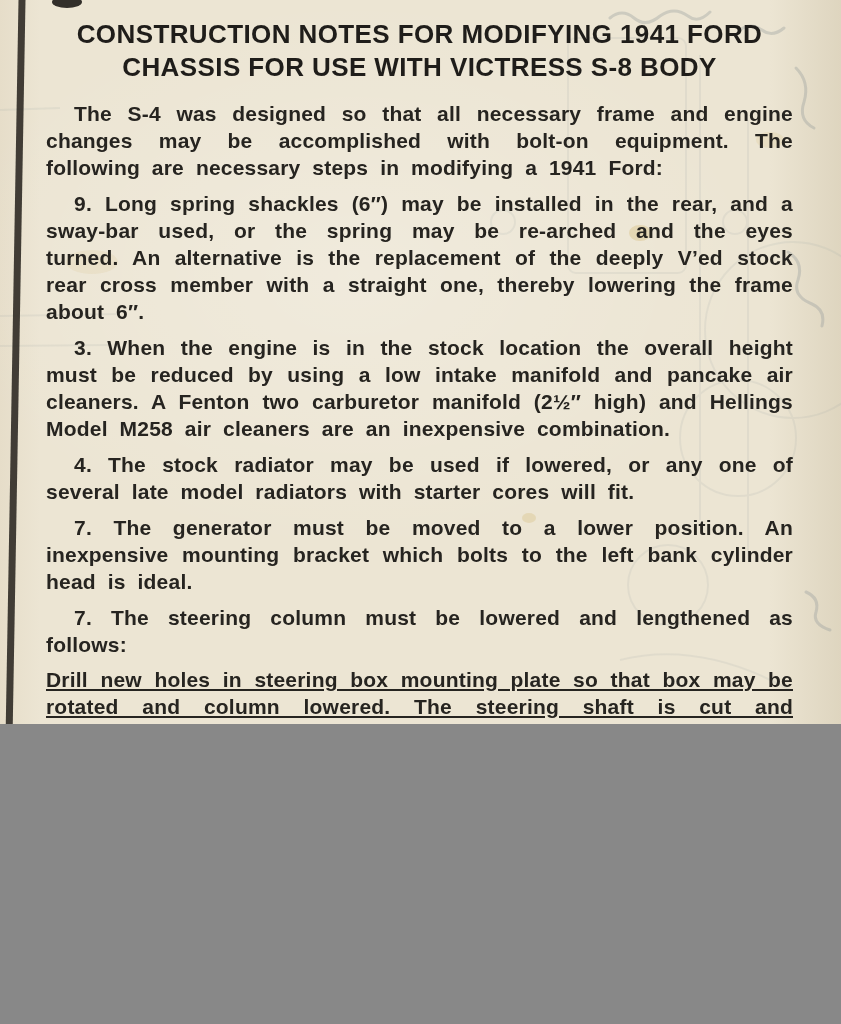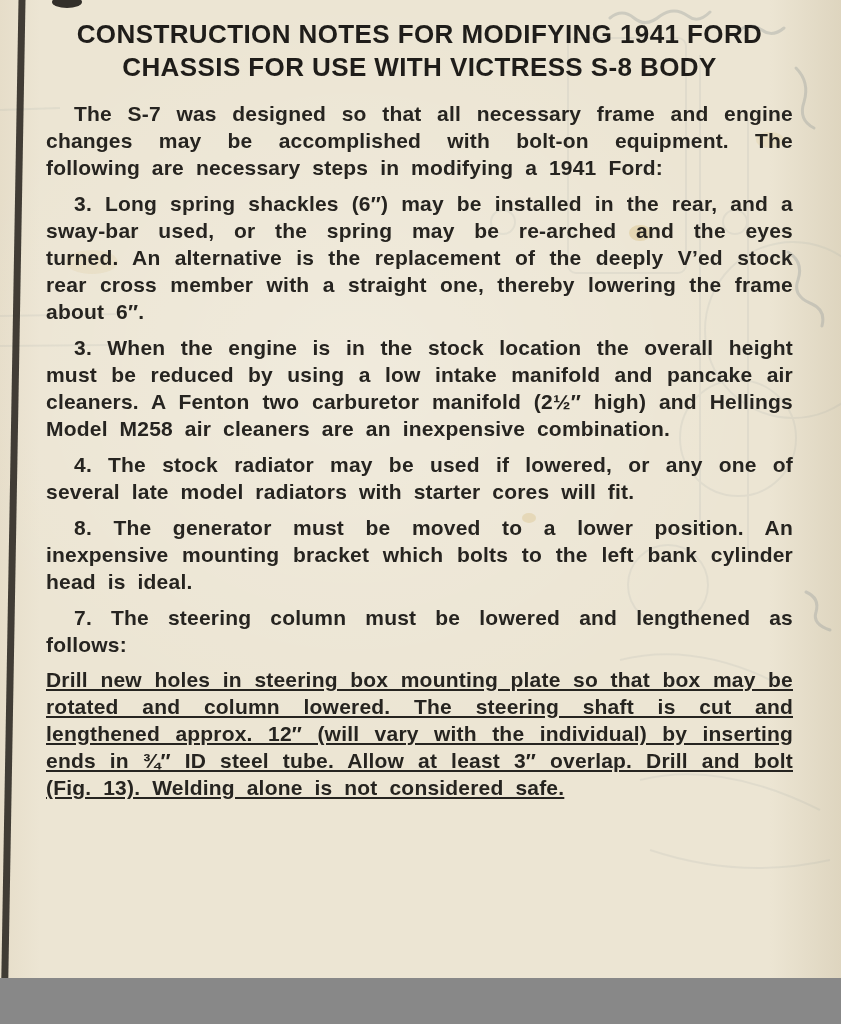--- a/index.html
+++ b/index.html
@@ -1,19 +1,19 @@
 <!DOCTYPE html>
 <html><head>
 <meta charset="utf-8">
 <style>
   html, body { margin: 0; padding: 0; background: #888; }
   .page {
     position: relative;
     width: 841px;
-    height: 978px;
+    height: 724px;
     overflow: hidden;
     background:
       radial-gradient(ellipse 70% 55% at 42% 38%, rgba(255,255,255,0.22), rgba(255,255,255,0) 70%),
       linear-gradient(90deg, #e6ddc9 0px, #ece5d3 40px, #ece5d3 770px, #ded5bf 841px),
       #ebe4d1;
     font-family: "Liberation Sans", sans-serif;
     color: #26241f;
   }
   .artifacts {
     position: absolute;
@@ -100,22 +100,22 @@
     </g>
   </svg>
 
   <div class="content">
 
     <h1 class="doc-title">
       <span>CONSTRUCTION NOTES FOR MODIFYING 1941 FORD</span>
       <span>CHASSIS FOR USE WITH VICTRESS S-8 BODY</span>
     </h1>
 
-    <p class="para indent">The S-7 was designed so that all necessary frame and engine changes may be accomplished with bolt-on equipment. The following are necessary steps in modifying a 1941 Ford:</p>
-    <p class="para indent">3. Long spring shackles (6″) may be installed in the rear, and a sway-bar used, or the spring may be re-arched and the eyes turned. An alternative is the replacement of the deeply V’ed stock rear cross member with a straight one, thereby lowering the frame about 6″.</p>
+    <p class="para indent">The S-4 was designed so that all necessary frame and engine changes may be accomplished with bolt-on equipment. The following are necessary steps in modifying a 1941 Ford:</p>
+    <p class="para indent">9. Long spring shackles (6″) may be installed in the rear, and a sway-bar used, or the spring may be re-arched and the eyes turned. An alternative is the replacement of the deeply V’ed stock rear cross member with a straight one, thereby lowering the frame about 6″.</p>
     <p class="para indent">3. When the engine is in the stock location the overall height must be reduced by using a low intake manifold and pancake air cleaners. A Fenton two carburetor manifold (2½″ high) and Hellings Model M258 air cleaners are an inexpensive combination.</p>
     <p class="para indent">4. The stock radiator may be used if lowered, or any one of several late model radiators with starter cores will fit.</p>
-    <p class="para indent">8. The generator must be moved to a lower position. An inexpensive mounting bracket which bolts to the left bank cylinder head is ideal.</p>
+    <p class="para indent">7. The generator must be moved to a lower position. An inexpensive mounting bracket which bolts to the left bank cylinder head is ideal.</p>
     <p class="para indent no-gap">7. The steering column must be lowered and lengthened as follows:</p>
     <p class="para flush">Drill new holes in steering box mounting plate so that box may be rotated and column lowered. The steering shaft is cut and lengthened approx. 12″ (will vary with the individual) by inserting ends in ¾″ ID steel tube. Allow at least 3″ overlap. Drill and bolt (Fig. 13). Welding alone is not considered safe.</p>
 
   </div>
 </div>
 
 </body></html>

